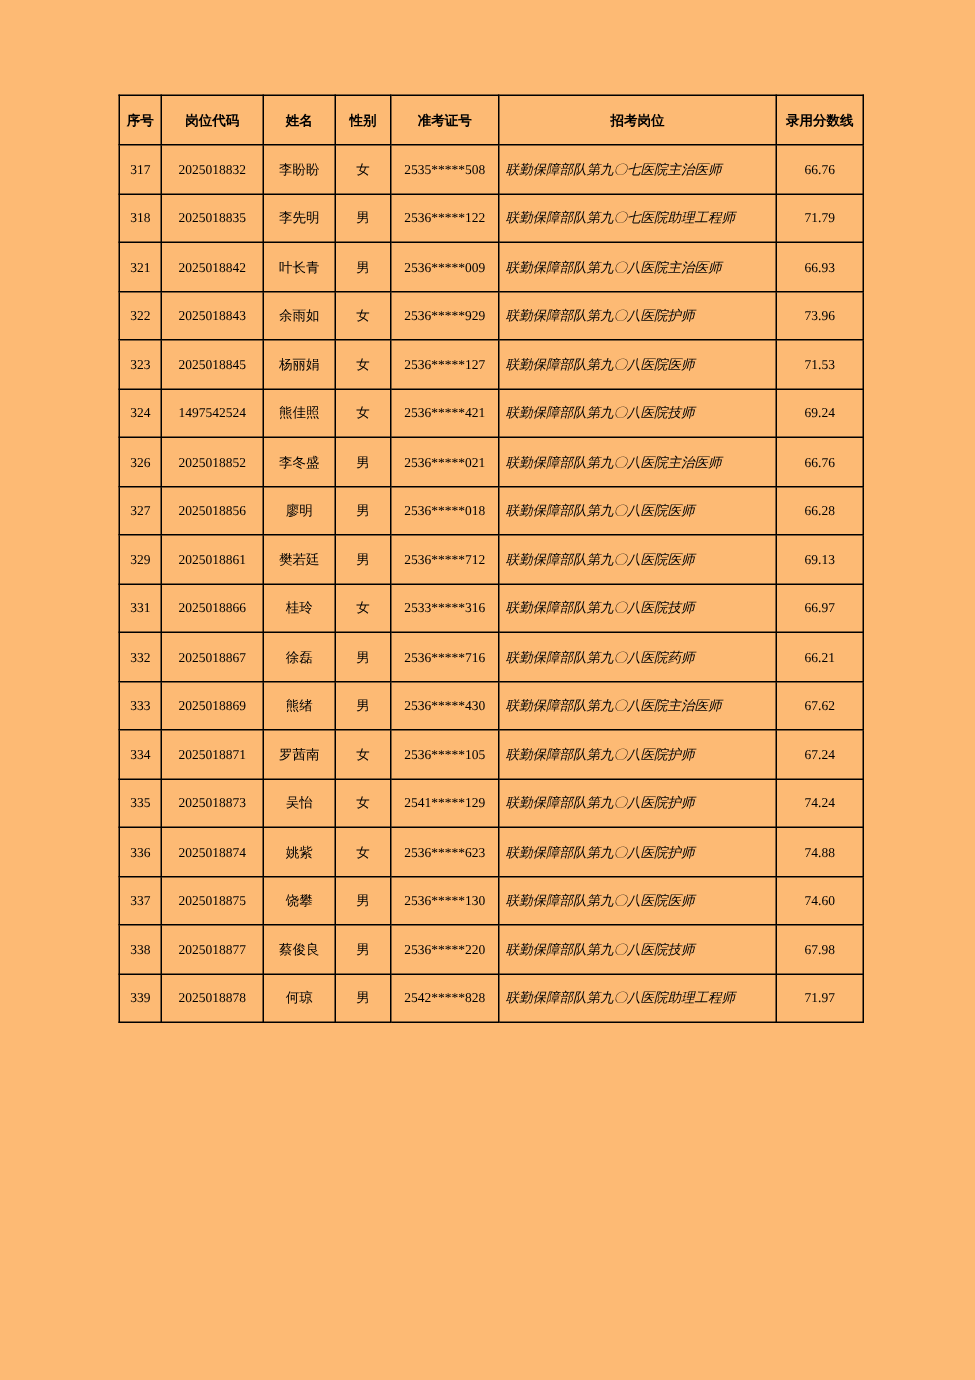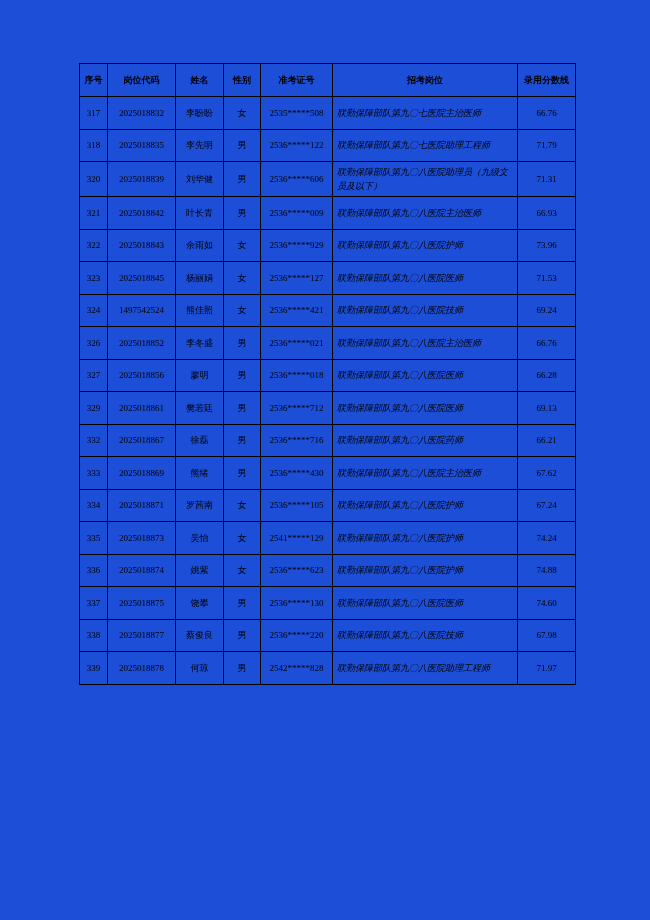--- a/index.html
+++ b/index.html
@@ -7,21 +7,21 @@
     width: 650px;
     height: 920px;
     background: #ffffff;
     font-family: "Liberation Serif", "DejaVu Serif", serif;
     color: #000000;
   }
   .page {
     position: relative;
     width: 650px;
     height: 920px;
-    background: #1d4ed8;
+    background: #fdba74;
     overflow: hidden;
   }
   table.score-table {
     position: absolute;
     left: 79px;
     top: 63px;
     width: 496px;
     border-collapse: collapse;
     table-layout: fixed;
     font-size: 9px;
@@ -94,29 +94,20 @@
       <td class="c-center">318</td>
       <td class="c-center">2025018835</td>
       <td class="c-center">李先明</td>
       <td class="c-center">男</td>
       <td class="c-center">2536*****122</td>
       <td class="c-left">联勤保障部队第九〇七医院助理工程师</td>
       <td class="c-center">71.79</td>
     </tr>
 
 
-    <tr>
-      <td class="c-center">320</td>
-      <td class="c-center">2025018839</td>
-      <td class="c-center">刘华健</td>
-      <td class="c-center">男</td>
-      <td class="c-center">2536*****606</td>
-      <td class="c-left">联勤保障部队第九〇八医院助理员（九级文员及以下）</td>
-      <td class="c-center">71.31</td>
-    </tr>
 
     <tr>
       <td class="c-center">321</td>
       <td class="c-center">2025018842</td>
       <td class="c-center">叶长青</td>
       <td class="c-center">男</td>
       <td class="c-center">2536*****009</td>
       <td class="c-left">联勤保障部队第九〇八医院主治医师</td>
       <td class="c-center">66.93</td>
     </tr>
@@ -177,20 +168,29 @@
       <td class="c-center">329</td>
       <td class="c-center">2025018861</td>
       <td class="c-center">樊若廷</td>
       <td class="c-center">男</td>
       <td class="c-center">2536*****712</td>
       <td class="c-left">联勤保障部队第九〇八医院医师</td>
       <td class="c-center">69.13</td>
     </tr>
 
 
+    <tr>
+      <td class="c-center">331</td>
+      <td class="c-center">2025018866</td>
+      <td class="c-center">桂玲</td>
+      <td class="c-center">女</td>
+      <td class="c-center">2533*****316</td>
+      <td class="c-left">联勤保障部队第九〇八医院技师</td>
+      <td class="c-center">66.97</td>
+    </tr>
 
     <tr>
       <td class="c-center">332</td>
       <td class="c-center">2025018867</td>
       <td class="c-center">徐磊</td>
       <td class="c-center">男</td>
       <td class="c-center">2536*****716</td>
       <td class="c-left">联勤保障部队第九〇八医院药师</td>
       <td class="c-center">66.21</td>
     </tr>

